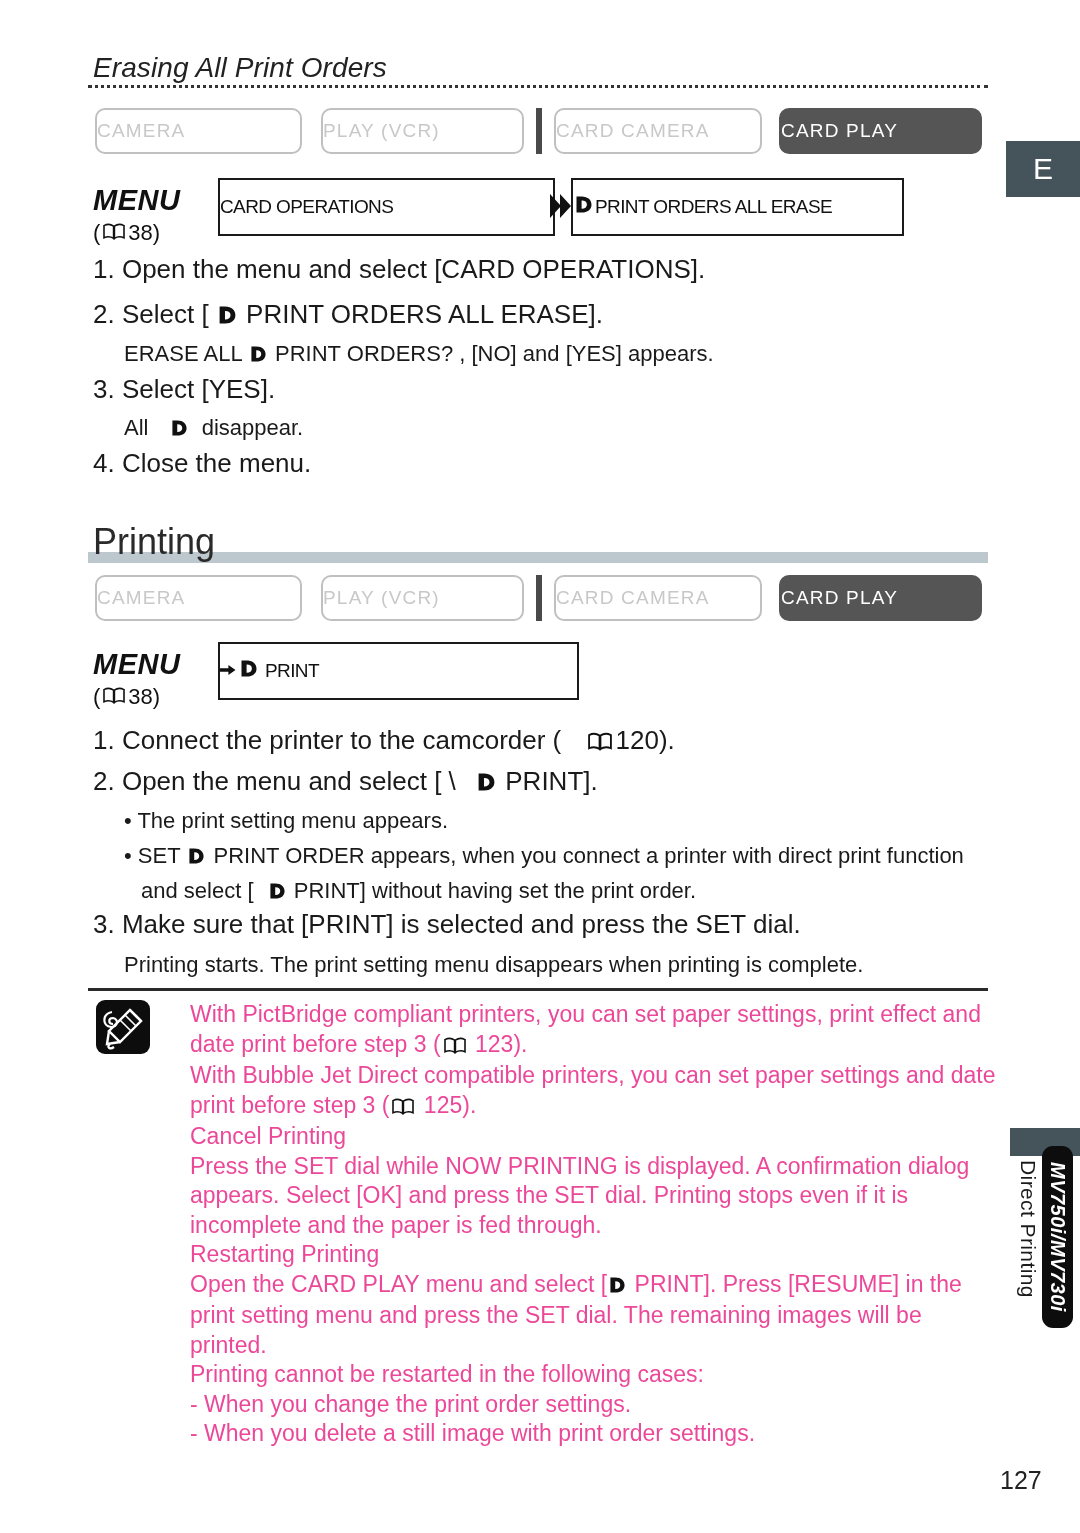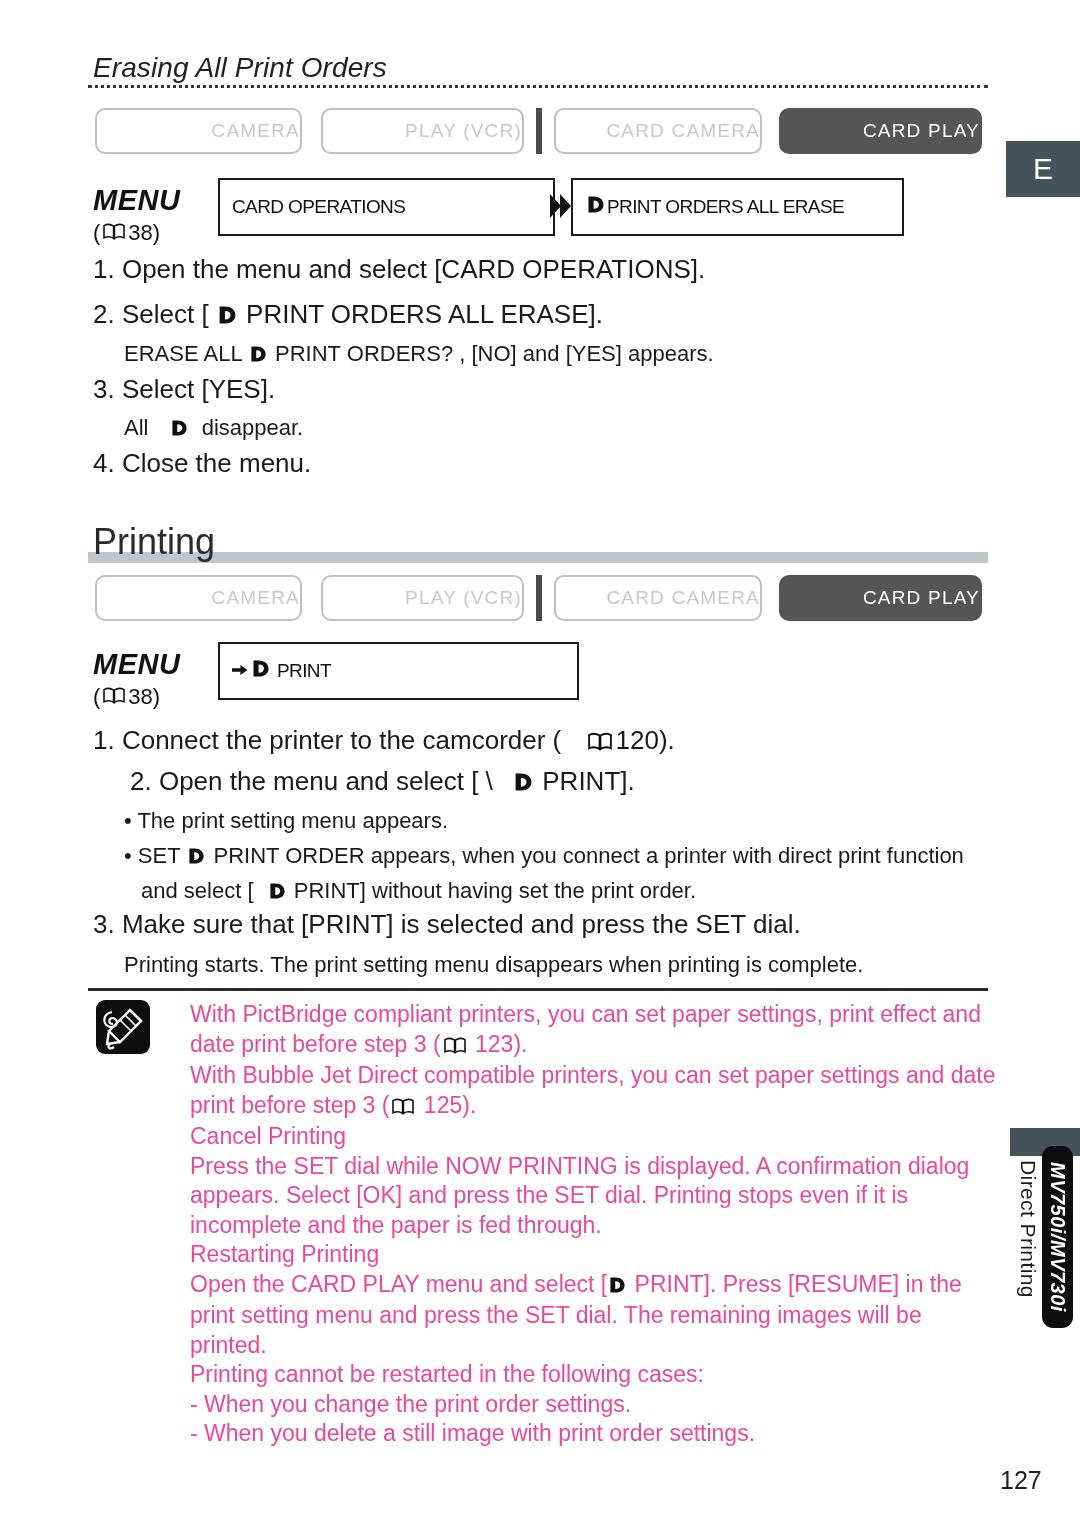--- a/index.html
+++ b/index.html
@@ -44,21 +44,21 @@
   .mode-btn {
     box-sizing: border-box;
     height: 46px;
     border: 2px solid #c0c0c0;
     border-radius: 10px;
     color: #c8c8c8;
     font-size: 19px;
     letter-spacing: 1.2px;
     display: flex;
     align-items: center;
-    justify-content: flex-end;
+    justify-content: flex-start;
     background: #fff;
   }
   .mode-btn.active {
     background: #555555;
     border-color: #555555;
     color: #ffffff;
   }
   .mode-sep {
     width: 6px;
     height: 46px;
@@ -86,21 +86,20 @@
     line-height: 1;
     white-space: nowrap;
   }
   .menu-box {
     position: absolute;
     box-sizing: border-box;
     border: 2px solid #1a1a1a;
     background: #fff;
     display: flex;
     align-items: center;
-    padding-left: 12px;
     font-size: 19px;
     letter-spacing: -0.6px;
     color: #111;
     white-space: nowrap;
   }
   .menu-arrow {
     position: absolute;
     color: #111;
     font-size: 30px;
     line-height: 1;
@@ -374,21 +373,21 @@
     <span>1.</span>
     <span>Connect the printer to the camcorder (</span>
     <span class="ico ico-book" style="margin-left:20px;">
       <svg width="24" height="19" viewBox="0 0 22 17" aria-hidden="true">
         <path d="M1 2.6c3.2-1.6 6.6-1.6 9.6.5v12.3C7.6 13.4 4.2 13.4 1 14.7z" fill="none" stroke="#111" stroke-width="1.7"></path>
         <path d="M21 2.6c-3.2-1.6-6.6-1.6-9.6.5v12.3c3-2 6.4-2 9.6-.7z" fill="none" stroke="#111" stroke-width="1.7"></path>
       </svg>
     </span><span>120</span><span>).</span>
   </div>
 
-  <div class="step" style="left:93px; top:765px;margin-left:37px;">
+  <div class="step" style="left:93px; top:765px;">
     <span>2.</span>
     <span>Open the menu and select [ \</span>
     <span class="ico ico-print" style="margin-left:14px;">
       <svg width="19" height="20" viewBox="0 0 18 19" aria-hidden="true">
         <path d="M1.5 1.5 h5.2 c6.3 0 9.8 3.6 9.8 8.2 c0 4.8 -3.9 7.8 -9.7 7.8 h-5.3 z
                  M6.6 5.6 v8.2 c3.1 .1 5.3 -1.3 5.3 -4.2 c0 -2.7 -2 -4.1 -5.3 -4z" fill="#111"></path>
       </svg>
     </span>
     <span>PRINT].</span>
   </div>

